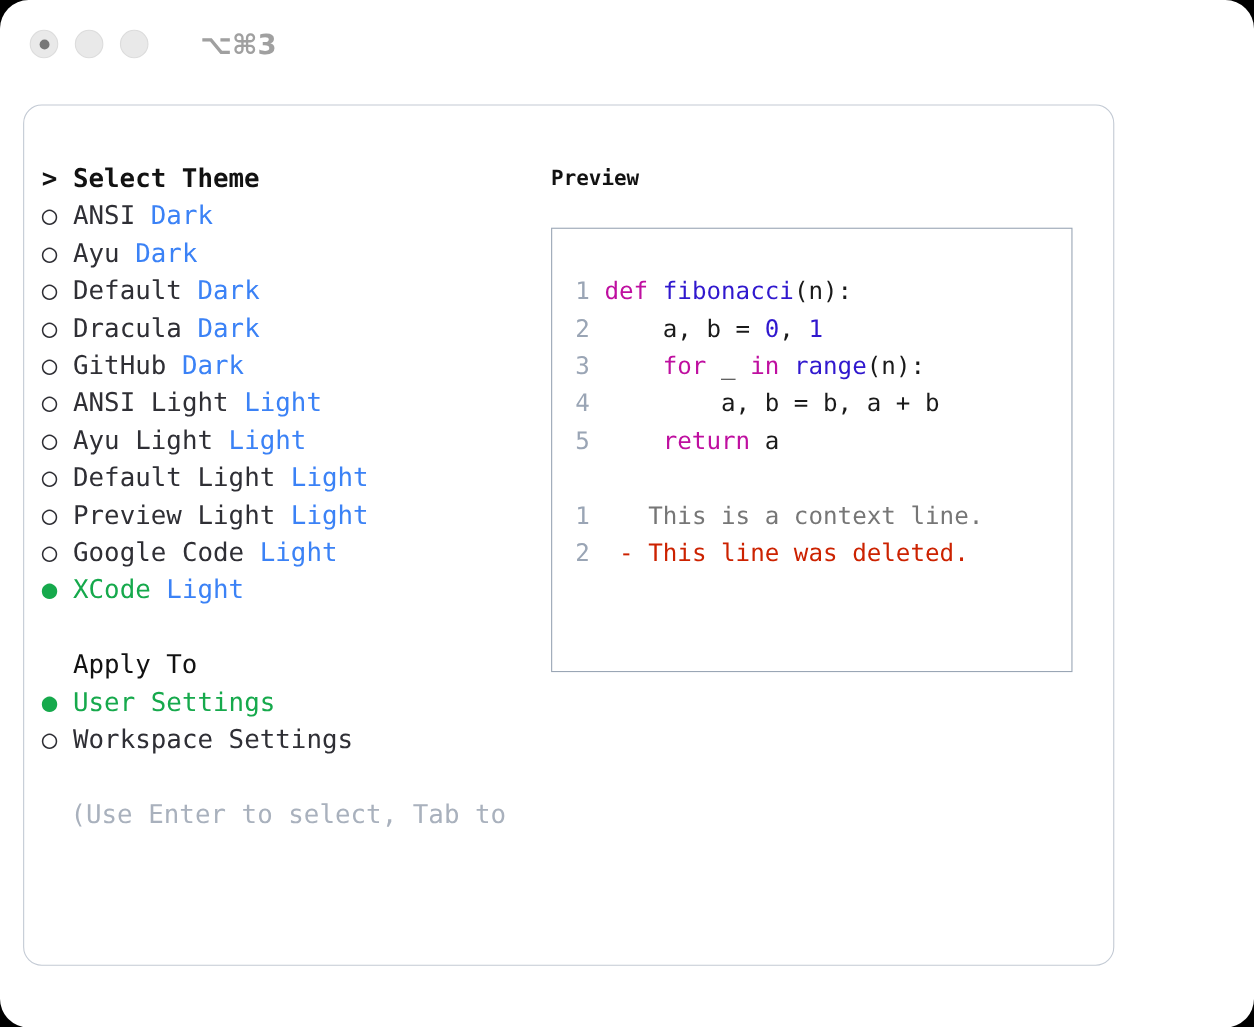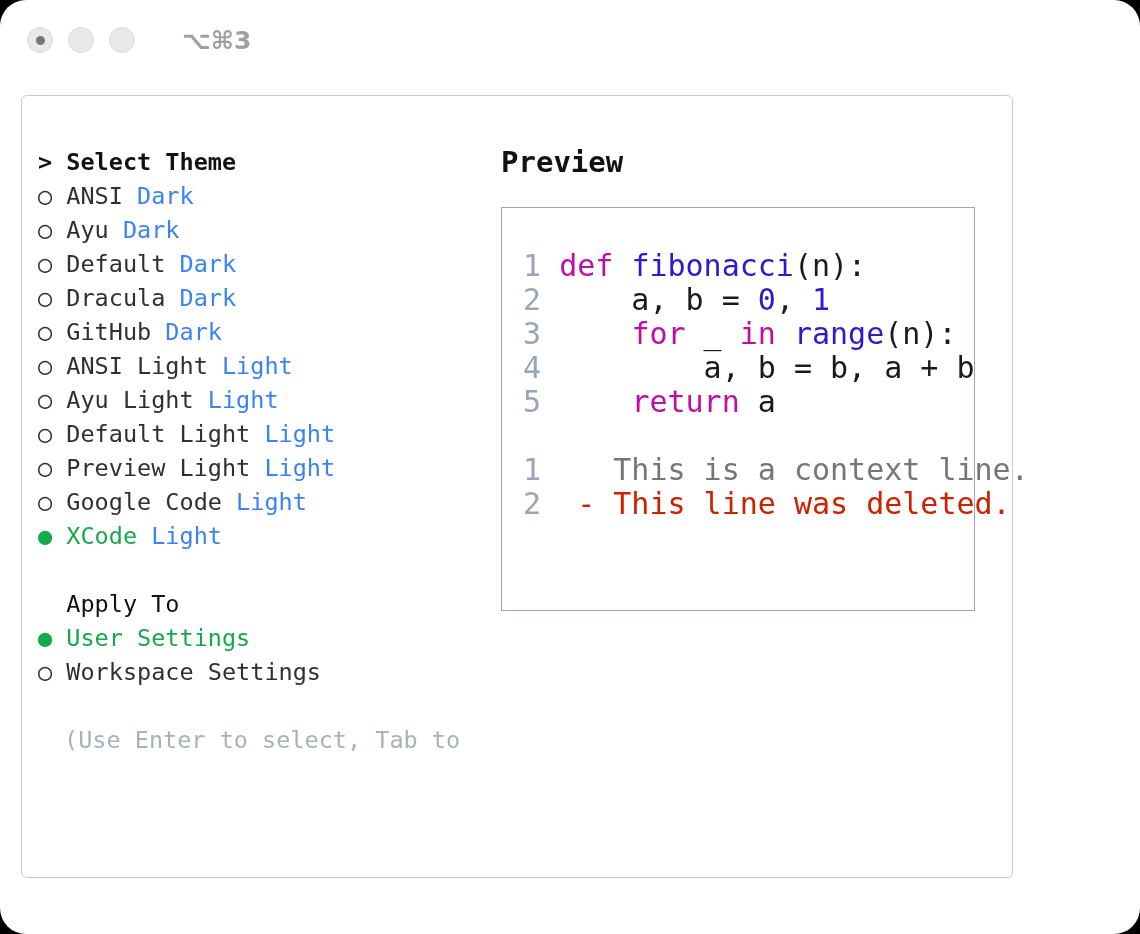--- a/index.html
+++ b/index.html
@@ -65,21 +65,21 @@
   }
 
   
   #window-frame {
     position: absolute;
     left: 21px;
     top: 95px;
     width: 992px;
     height: 783px;
     border: 1.5px solid #c3cad4;
-    border-radius: 6px;
+    border-radius: 17px;
     background: #ffffff;
     box-sizing: border-box;
   }
 
   
   #theme-column {
     position: absolute;
     left: 16px;
     top: 49px;
     width: 450px;
@@ -127,38 +127,38 @@
   
   #preview-column {
     position: absolute;
     left: 479px;
     top: 49px;
     width: 500px;
   }
   #preview-header {
     font-weight: bold;
     color: #121212;
-    font-size: 29px;
+    font-size: 19px;
     line-height: 34px;
     font-family: "DejaVu Sans Mono", monospace;
     white-space: pre;
   }
   #preview-box {
     margin-top: 28px;
     width: 474px;
     height: 404px;
     border: 1.5px solid #9aa6b5;
     box-sizing: border-box;
     background: #ffffff;
     padding-top: 41px;
     padding-left: 21px;
   }
   .code-line {
     font-family: "DejaVu Sans Mono", monospace;
-    font-size: 30px;
+    font-size: 22px;
     line-height: 34px;
     white-space: pre;
     color: #1a1a1a;
   }
   .lineno { color: #9aa5b5; }
   .kw  { color: #bf0fa0; }
   .fn  { color: #3018ce; }
   .num { color: #3018ce; }
   .pn  { color: #1a1a1a; }
   .blank-gap { height: 34px; }

